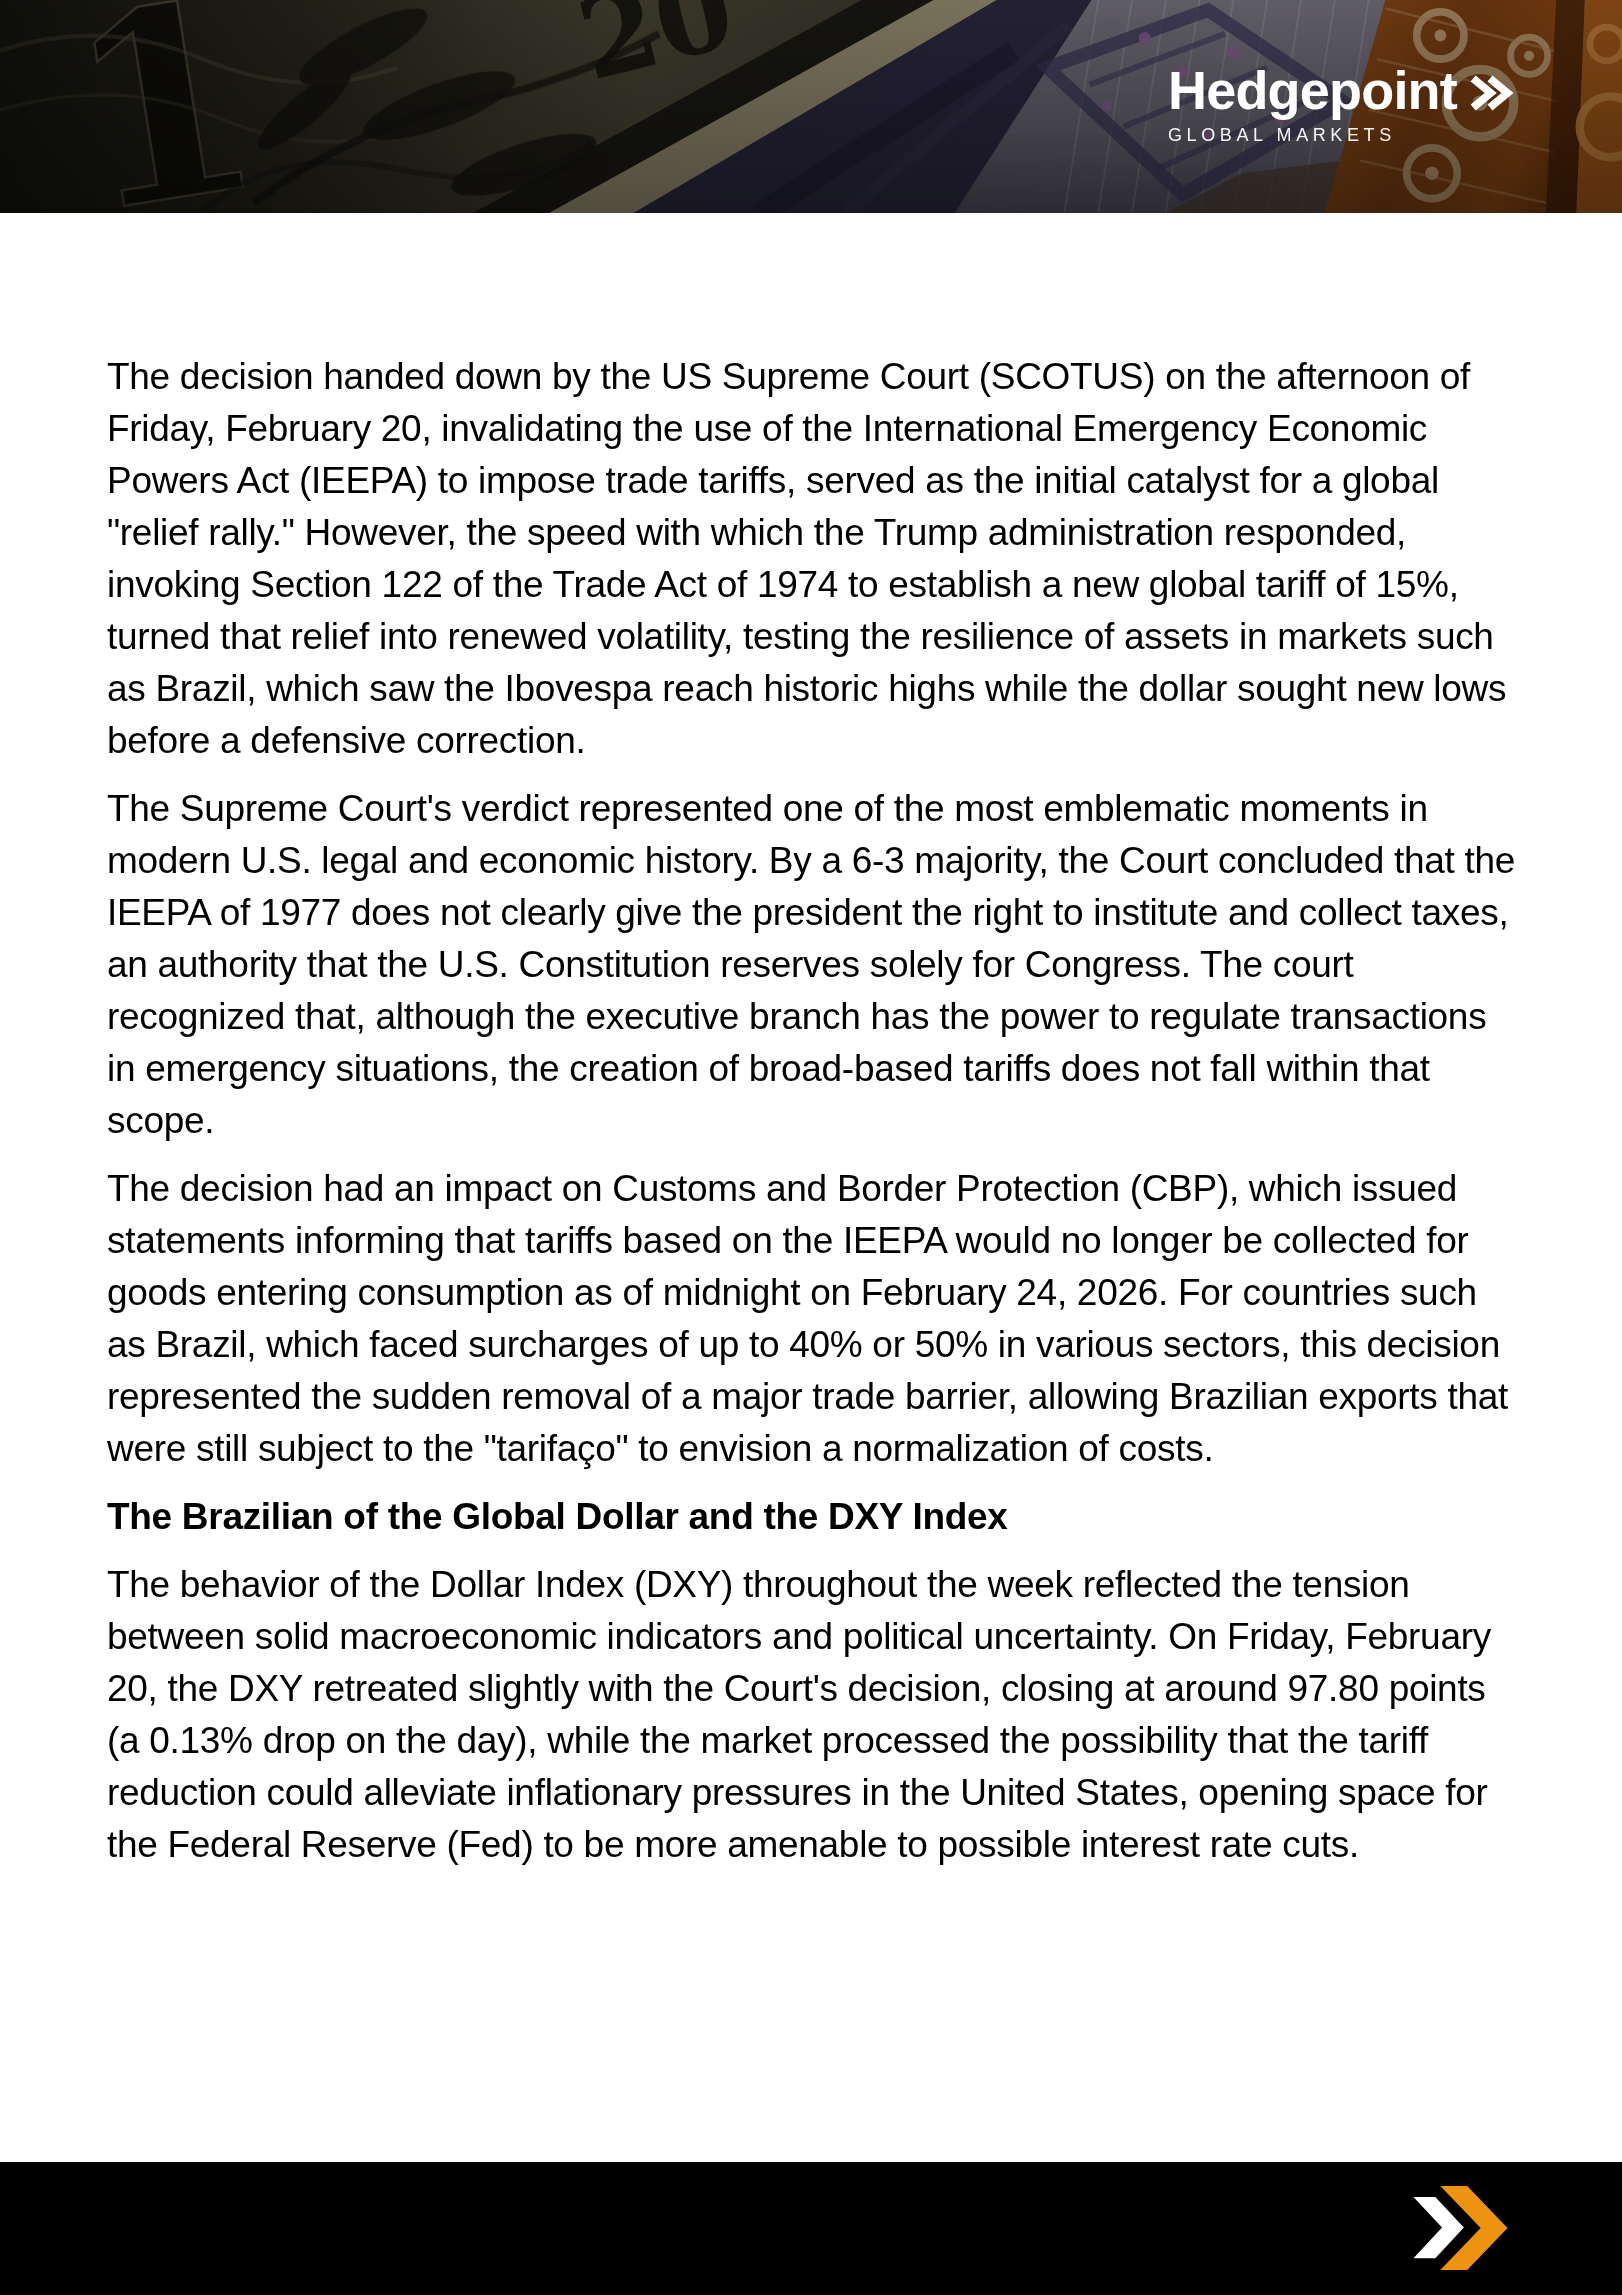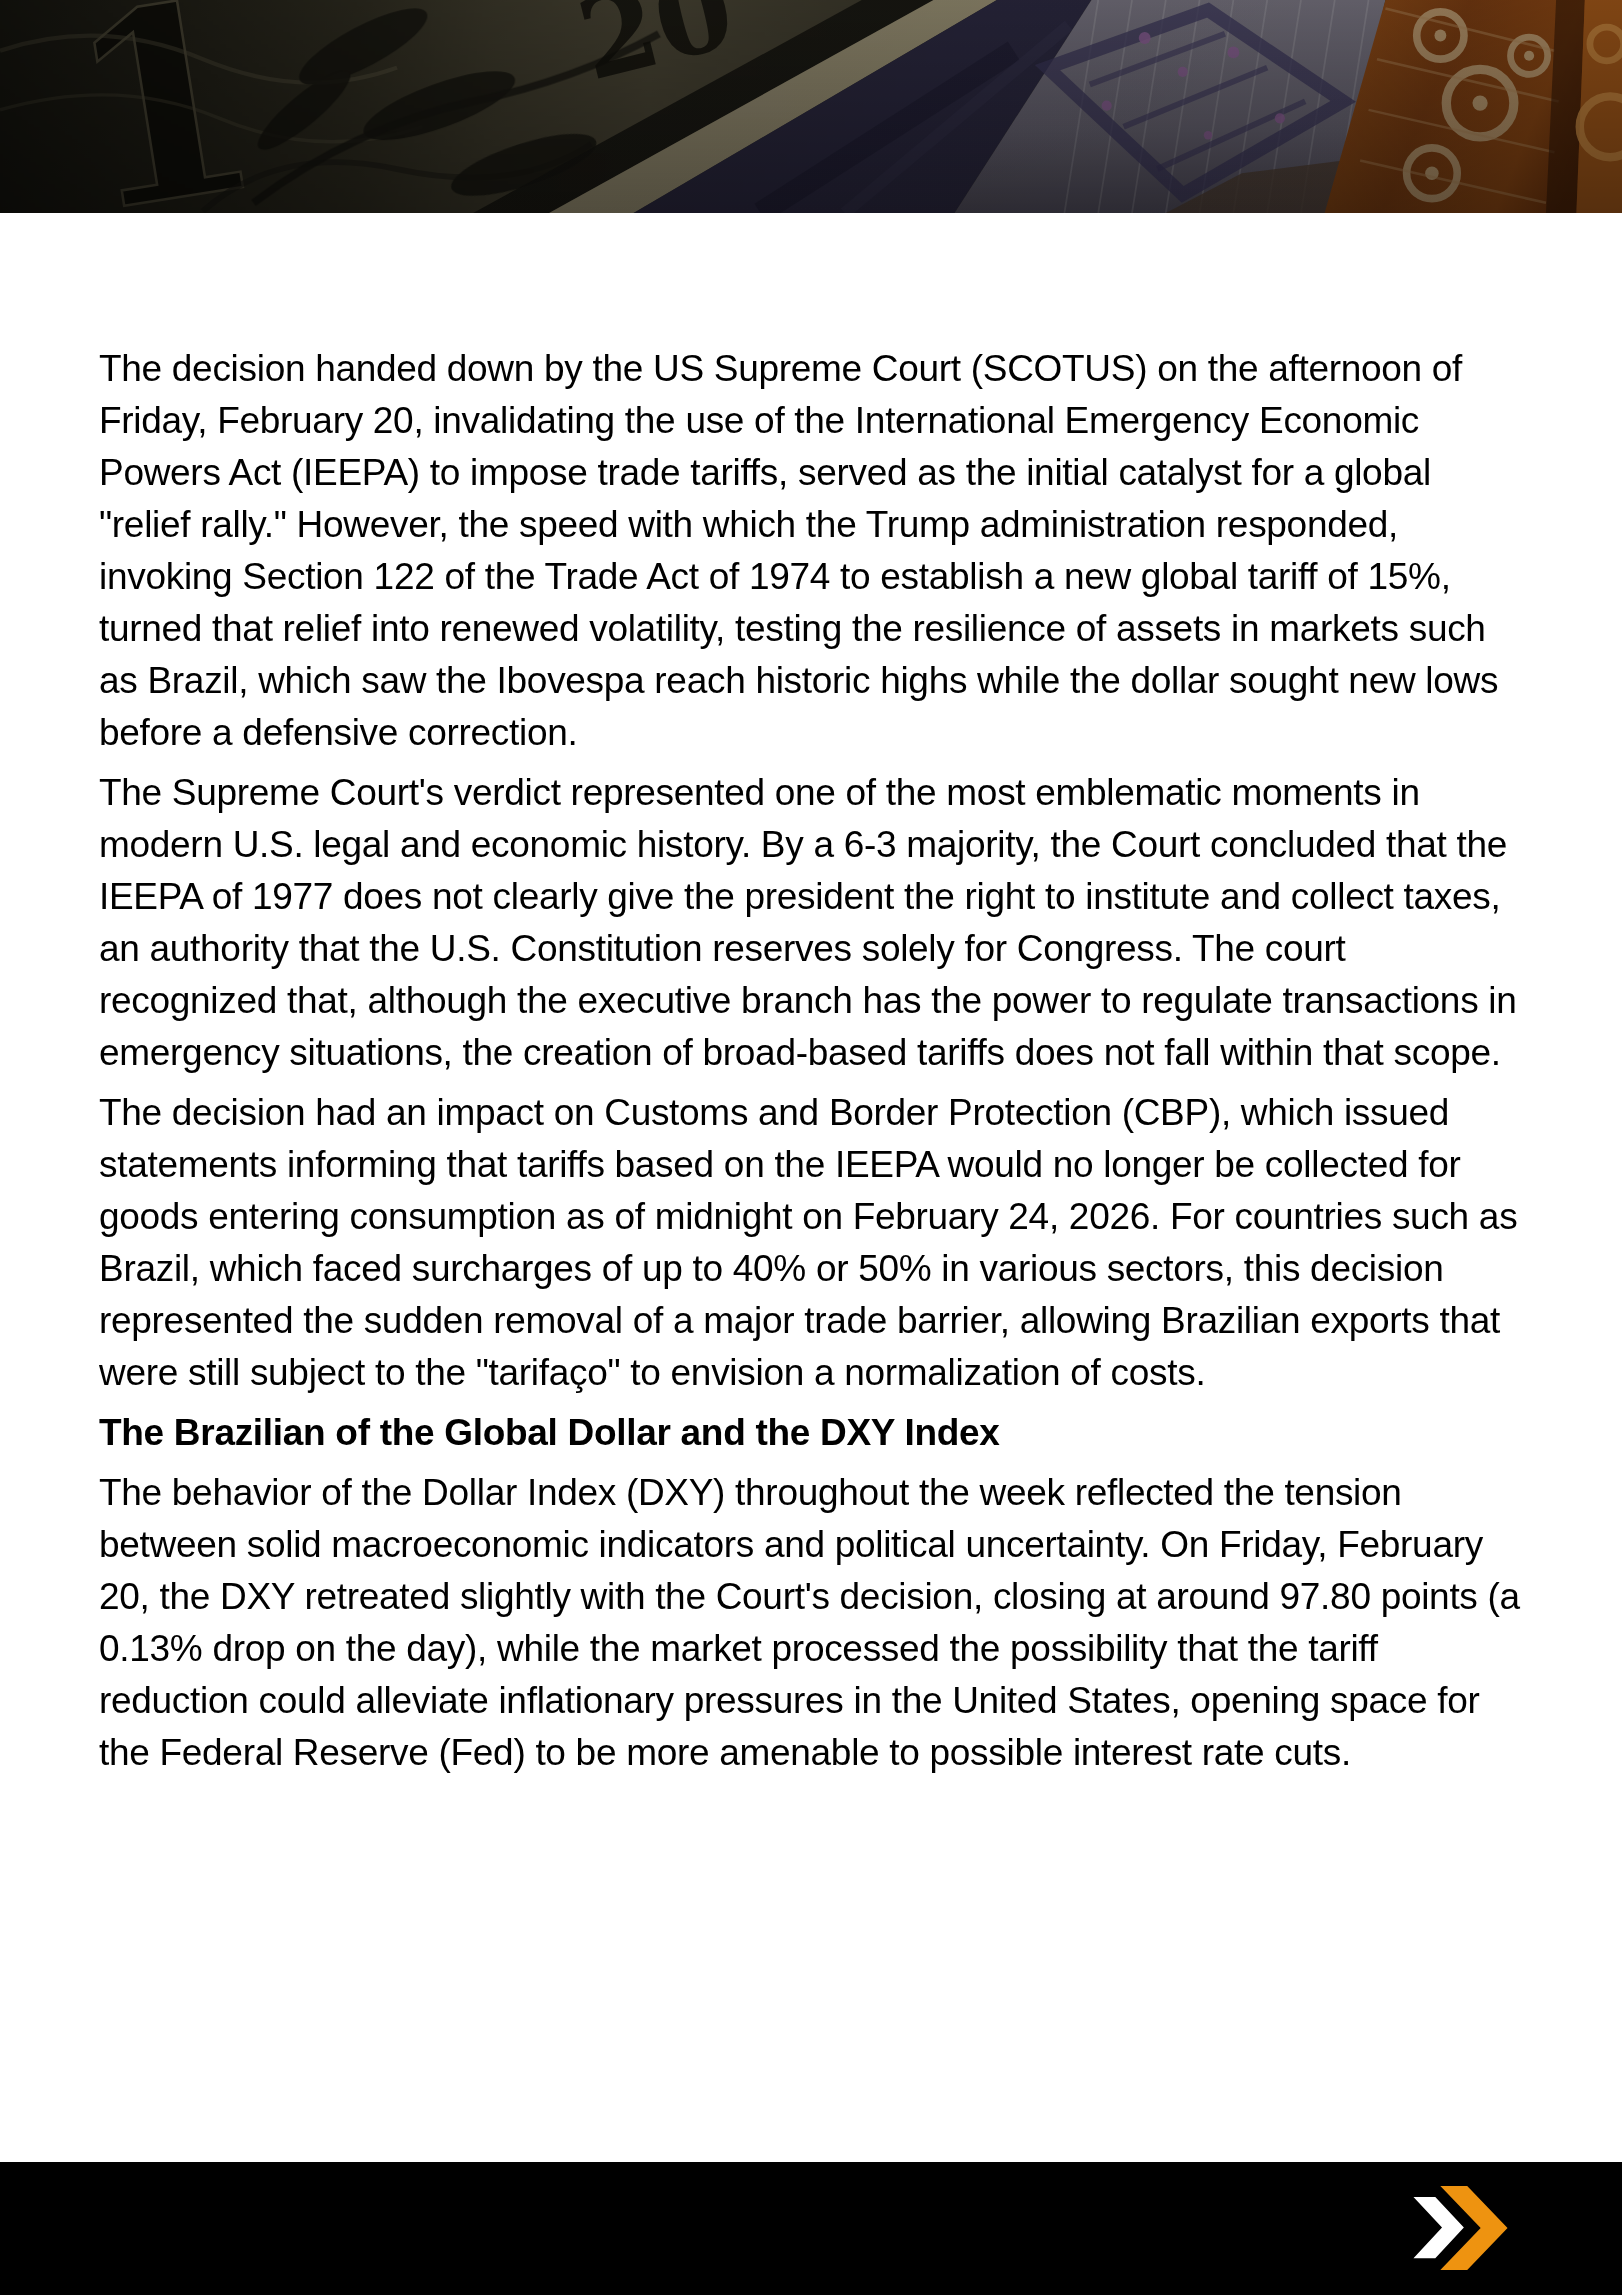--- a/index.html
+++ b/index.html
@@ -51,21 +51,21 @@
   .content {
     position: absolute;
     left: 91px;
     top: 335px;
     width: 1449px;
     color: #000000;
     font-size: 37px;
     line-height: 52px;
     letter-spacing: -0.3px;
   }
-  .content p { margin: 8px; }
+  .content p { margin: 16px; }
   .section-heading {
     font-weight: 700;
     margin: 0;
     margin-top: 52px;
     font-size: 37px;
     line-height: 52px;
   }
 
   
   .footer {
@@ -191,20 +191,30 @@
 
       <polygon points="1842,0 1876,0 1866,252 1830,252" fill="#3f1d07" opacity="0.65"></polygon>
       <polygon points="1876,0 1920,0 1920,252 1866,252" fill="#b5621c"></polygon>
       <circle cx="1906" cy="150" r="36" stroke="#e09a4a" stroke-width="10" fill="none" opacity="0.85"></circle>
       <circle cx="1902" cy="52" r="20" stroke="#e09a4a" stroke-width="8" fill="none" opacity="0.8"></circle>
 
       <rect x="0" y="0" width="1920" height="252" fill="url(#gShade)"></rect>
       <rect x="0" y="0" width="1920" height="252" fill="url(#gShadeL)"></rect>
     </svg>
 
+    <div class="logo">
+      <div class="logo-row">
+        <span class="logo-wordmark">Hedgepoint</span>
+        <svg class="logo-chevrons" width="49" height="47" viewBox="0 0 64 60" aria-hidden="true">
+          <polyline points="8,11 31,30 8,49" fill="none" stroke="#ffffff" stroke-width="10"></polyline>
+          <polyline points="30,11 53,30 30,49" fill="none" stroke="#ffffff" stroke-width="10"></polyline>
+        </svg>
+      </div>
+      <div class="logo-tagline">GLOBAL MARKETS</div>
+    </div>
   </div>
 
   <div class="content">
     <p>The decision handed down by the US Supreme Court (SCOTUS) on the afternoon of Friday, February 20, invalidating the use of the International Emergency Economic Powers Act (IEEPA) to impose trade tariffs, served as the initial catalyst for a global "relief rally." However, the speed with which the Trump administration responded, invoking Section 122 of the Trade Act of 1974 to establish a new global tariff of 15%, turned that relief into renewed volatility, testing the resilience of assets in markets such as Brazil, which saw the Ibovespa reach historic highs while the dollar sought new lows before a defensive correction.</p>
     <p>The Supreme Court's verdict represented one of the most emblematic moments in modern U.S. legal and economic history. By a 6-3 majority, the Court concluded that the IEEPA of 1977 does not clearly give the president the right to institute and collect taxes, an authority that the U.S. Constitution reserves solely for Congress. The court recognized that, although the executive branch has the power to regulate transactions in emergency situations, the creation of broad-based tariffs does not fall within that scope.</p>
     <p>The decision had an impact on Customs and Border Protection (CBP), which issued statements informing that tariffs based on the IEEPA would no longer be collected for goods entering consumption as of midnight on February 24, 2026. For countries such as Brazil, which faced surcharges of up to 40% or 50% in various sectors, this decision represented the sudden removal of a major trade barrier, allowing Brazilian exports that were still subject to the "tarifaço" to envision a normalization of costs.</p>
 
     <p class="section-heading">The Brazilian of the Global Dollar and the DXY Index</p>
     <p>The behavior of the Dollar Index (DXY) throughout the week reflected the tension between solid macroeconomic indicators and political uncertainty. On Friday, February 20, the DXY retreated slightly with the Court's decision, closing at around 97.80 points (a 0.13% drop on the day), while the market processed the possibility that the tariff reduction could alleviate inflationary pressures in the United States, opening space for the Federal Reserve (Fed) to be more amenable to possible interest rate cuts.</p>
   </div>

